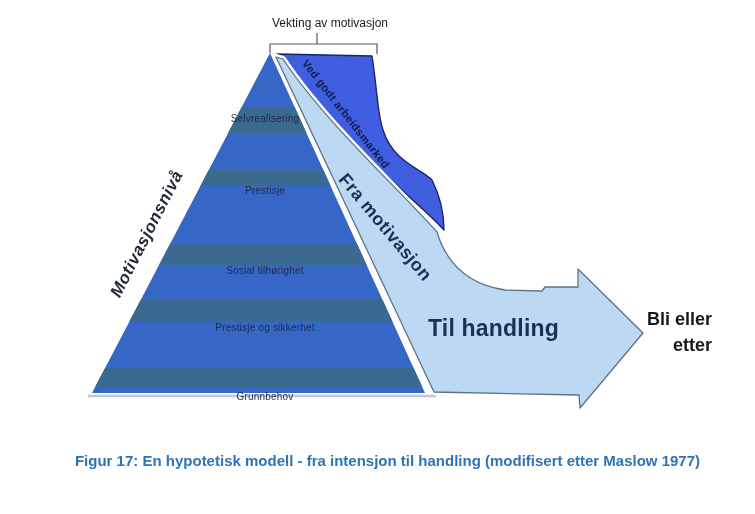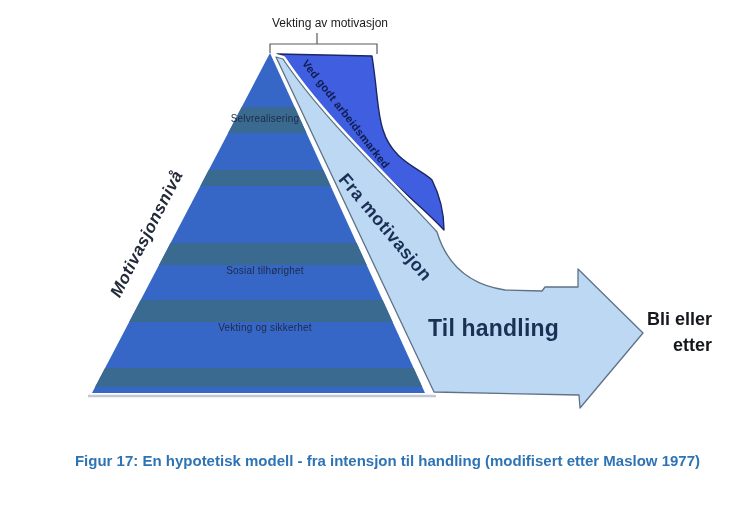--- a/index.html
+++ b/index.html
@@ -85,22 +85,24 @@
              L545,287 L542,291 L505,290
              Q452,282 437,232
              C395,185 325,122 283,59 Z" stroke="#5f7187" stroke-width="1.3" stroke-linejoin="round" fill="#bcd8f3"></path>
 
     <path d="M270,53 L270,44 L377,44 L377,54 M317,44 L317,33" fill="none" stroke="#5a5a5a" stroke-width="1.2"></path>
   </svg>
 
   <div class="lbl" id="vekting-label">Vekting av motivasjon</div>
 
   <div class="lbl level-label" style="top:73px">Selvrealisering</div>
+  <div class="lbl level-label" style="top:145px">Prestisje</div>
   <div class="lbl level-label" style="top:225px">Sosial tilhørighet</div>
-  <div class="lbl level-label" style="top:282px">Vekting og sikkerhet</div>
+  <div class="lbl level-label" style="top:282px">Prestisje og sikkerhet</div>
+  <div class="lbl level-label" style="top:351px">Grunnbehov</div>
 
   <div class="lbl" id="axis-label">Motivasjonsnivå</div>
 
   <div class="lbl" id="wedge-label">Ved godt arbeidsmarked</div>
 
   <div class="lbl" id="flow-label">Fra motivasjon</div>
 
   <div class="lbl" id="arrow-label">Til handling</div>
 
   <div class="lbl" id="outcome-label">

